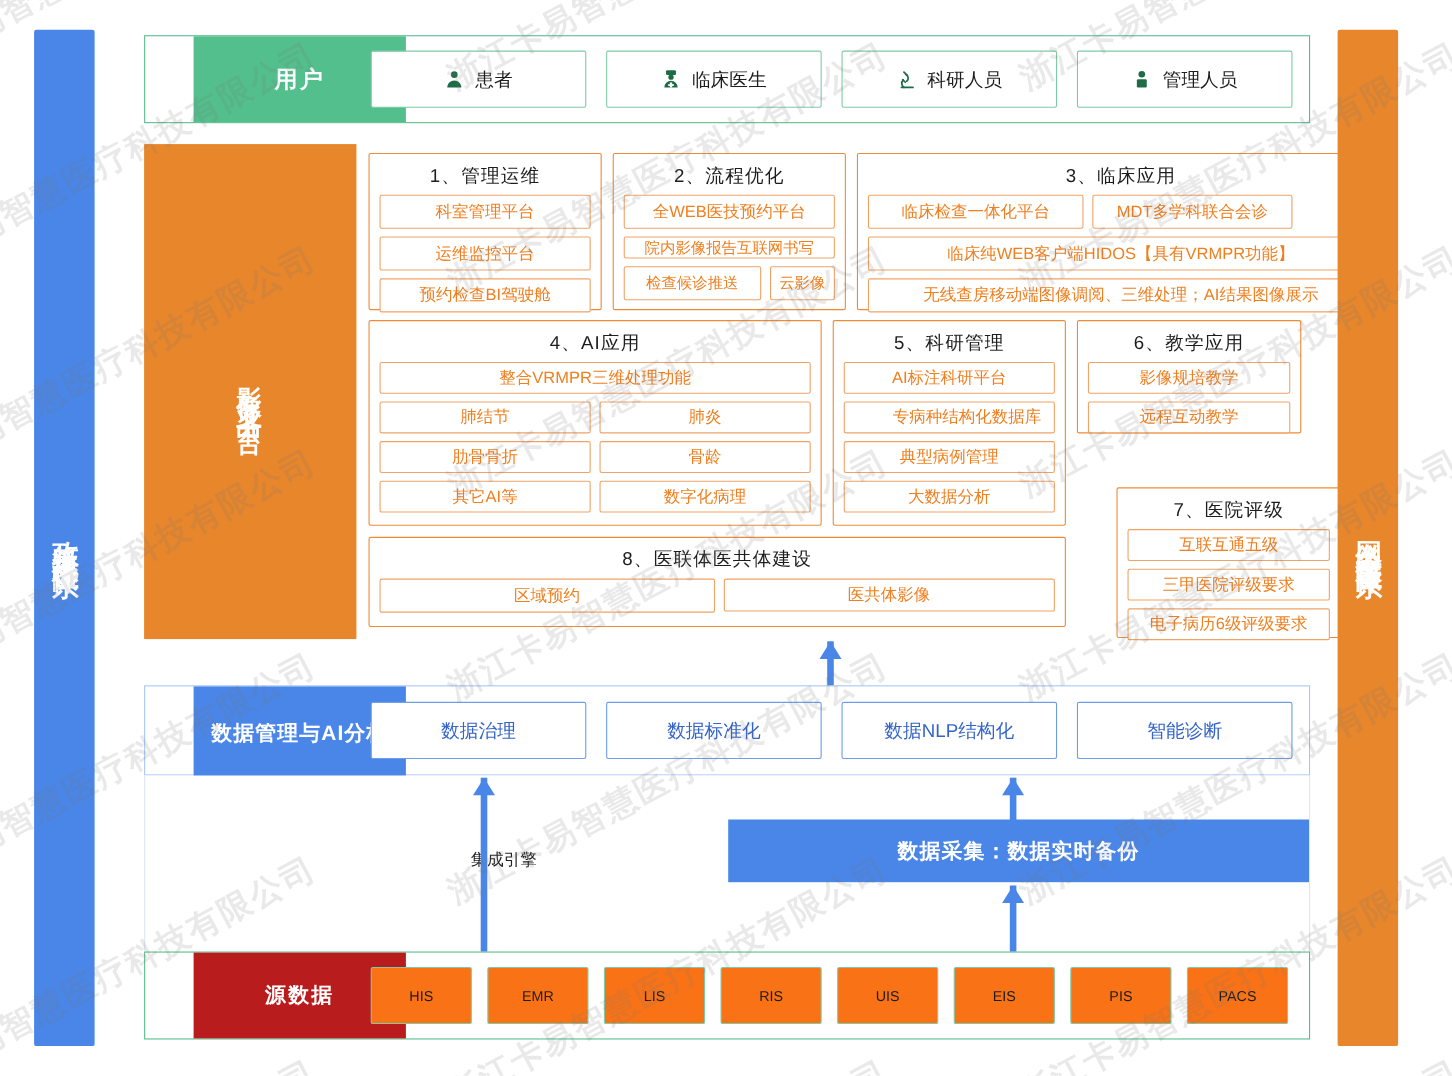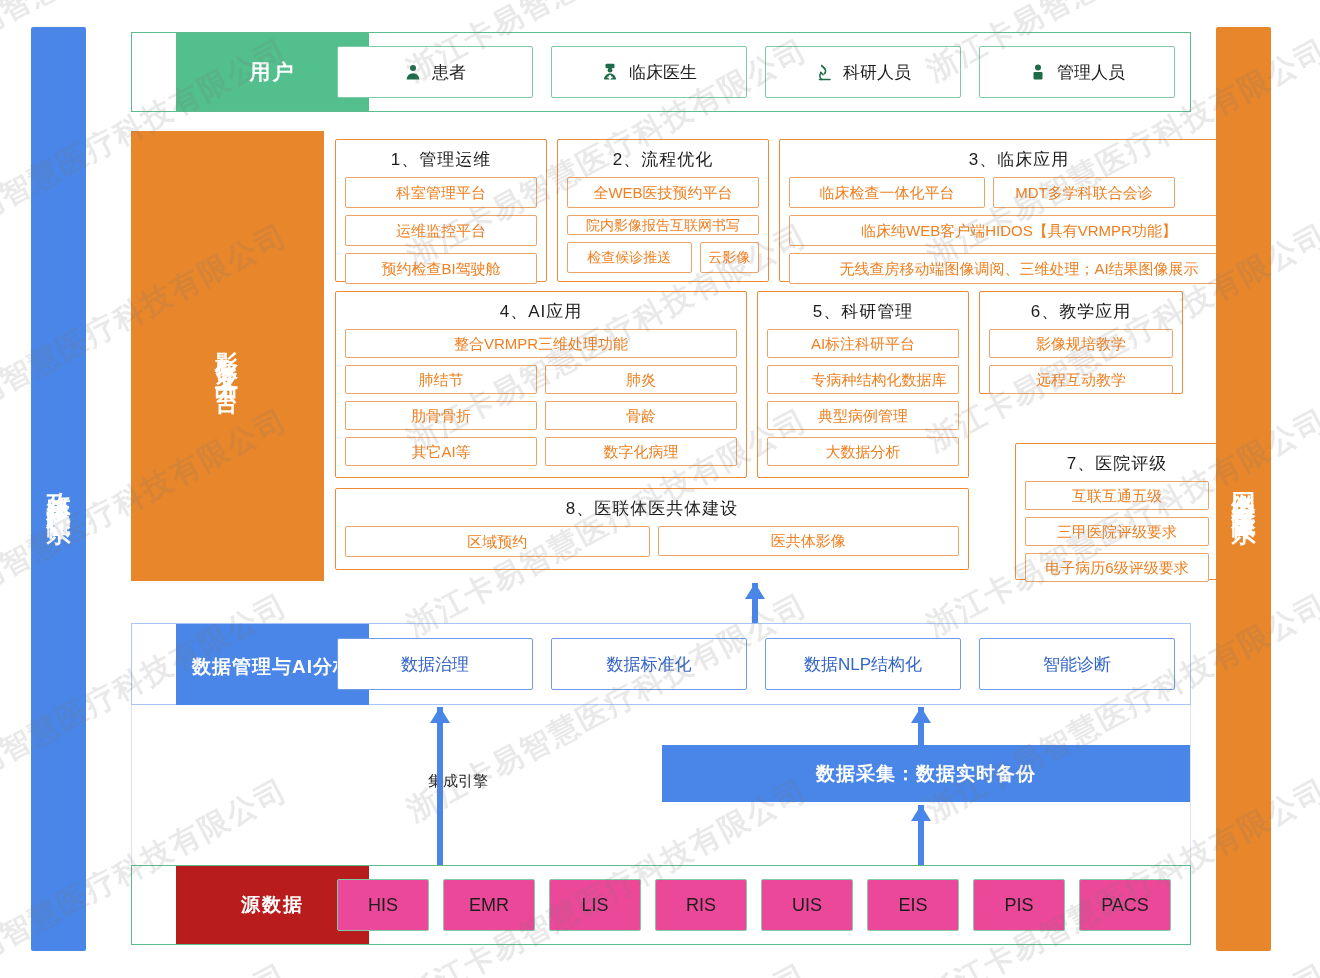--- a/index.html
+++ b/index.html
@@ -82,22 +82,22 @@
     position:absolute;left:662px;top:745px;width:528px;height:57px;background:#4a86e8;
     display:flex;align-items:center;justify-content:center;color:#fff;font-weight:700;font-size:19px;letter-spacing:1px;z-index:6;
   }
   #engine-label{position:absolute;left:398px;top:772px;width:90px;text-align:right;font-size:15px;color:#222;z-index:6;}
 
   
   #src-row{left:131px;top:865px;width:1060px;height:80px;background:#fff;border:1px solid #5bbd8e;box-sizing:border-box;}
   #src-label{width:193px;height:78px;background:#b91c1c;font-size:19px;}
   .src-items{position:absolute;left:205px;top:0;height:78px;display:flex;align-items:center;gap:14px;}
   .src-chip{
-    width:92px;height:52px;border:1px solid #7fcba6;border-radius:2px;background:#ec4899;
-    display:flex;align-items:center;justify-content:center;font-size:18px;color:#1d1d1d;box-sizing:border-box;
+    width:92px;height:52px;border:1px solid #7fcba6;border-radius:2px;background:#f97316;
+    display:flex;align-items:center;justify-content:center;font-size:13px;color:#1d1d1d;box-sizing:border-box;
   }
 
   
   .arrow{position:absolute;z-index:7;}
   .arrow .shaft{position:absolute;left:50%;transform:translateX(-50%);width:6px;background:#4a86e8;bottom:0;}
   .arrow .head{
     position:absolute;left:50%;transform:translateX(-50%);top:0;width:0;height:0;
     border-left:10px solid transparent;border-right:10px solid transparent;border-bottom:16px solid #4a86e8;
   }
 </style>

